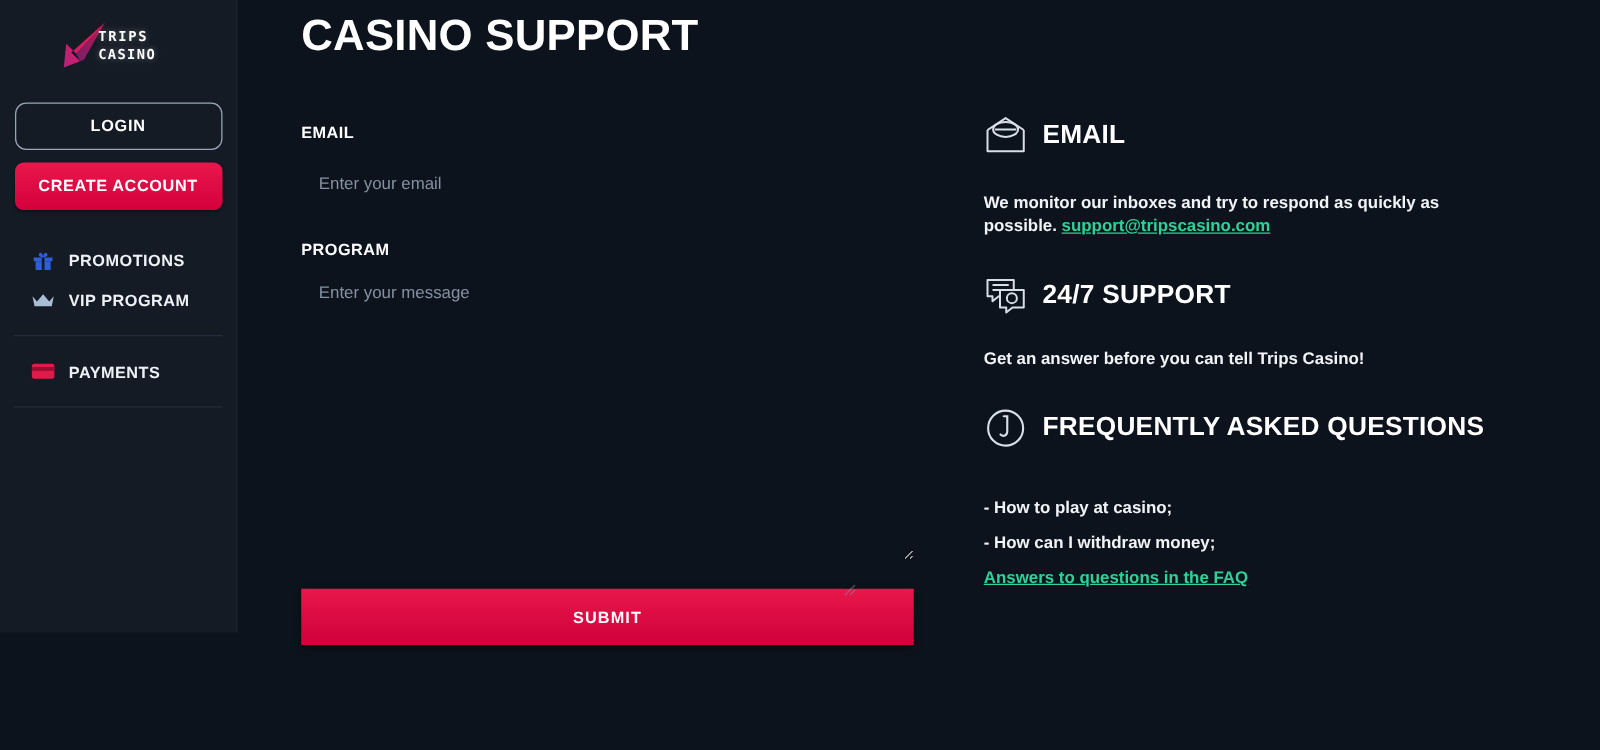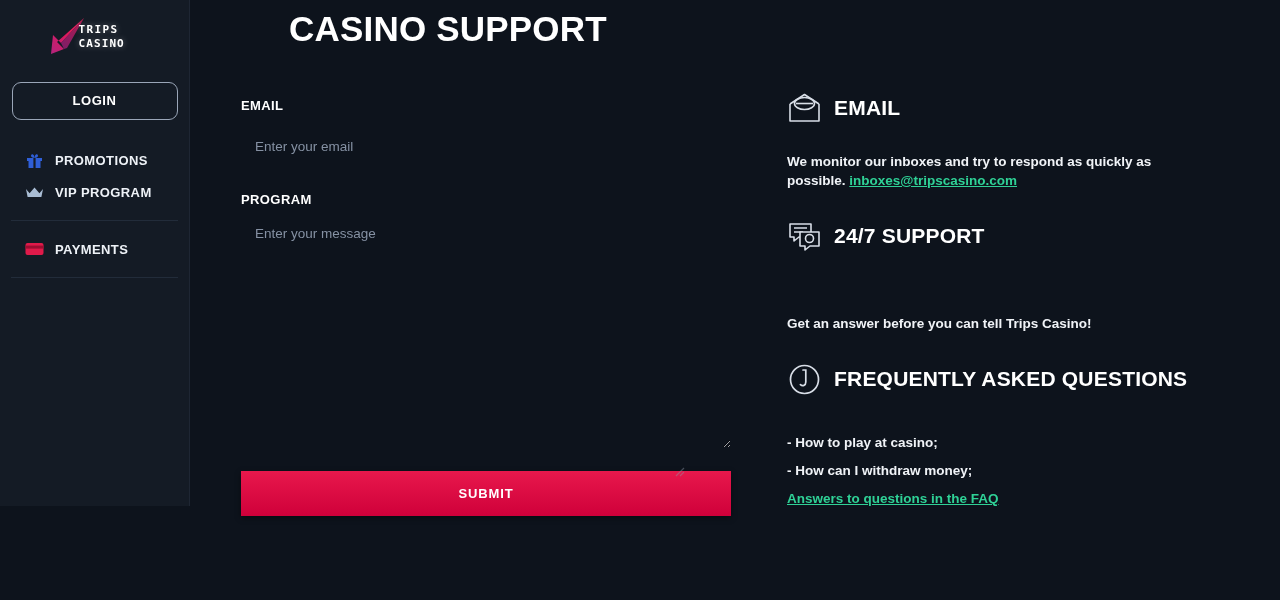--- a/index.html
+++ b/index.html
@@ -134,21 +134,20 @@
     padding: 0 40px 0 51px;
   }
 
   .page-title {
     font-size: 35px;
     font-weight: bold;
     color: #ffffff;
     letter-spacing: 0.2px;
     padding-top: 8px;
     line-height: 42px;
-    margin-left: 48px;
   }
 
   
   .form-col {
     width: 492px;
     padding-top: 48px;
   }
 
   .field-label {
     font-size: 13px;
@@ -243,21 +242,21 @@
     white-space: nowrap;
   }
 
   .info-body {
     font-size: 13.5px;
     font-weight: bold;
     color: #f0f3f7;
     line-height: 19px;
     margin-top: 24px;
   }
-  .info-body-support { margin-top: 58px; }
+  .info-body-support { margin-top: 21px; }
 
   .link-green {
     color: #2fd196;
     text-decoration: underline;
     cursor: pointer;
   }
 
   .faq-list { margin-top: 30px; }
   .faq-line {
     font-size: 13.5px;
@@ -312,20 +311,21 @@
           <path d="M43 4 L26 34 L23 35 L20 29 Z" fill="url(#dartg2)" opacity="0.85"></path>
         </svg>
         <div class="logo-text">
           <div>TRIPS</div>
           <div>CASINO</div>
         </div>
       </div>
     </div>
 
     <button class="btn-login">LOGIN</button>
+    <button class="btn-create">CREATE ACCOUNT</button>
 
     <nav class="nav">
 
       <div class="nav-item">
         <span class="nav-icon">
           <svg width="17" height="17" viewBox="0 0 17 17">
             <rect x="1" y="6" width="15" height="3" fill="#2f5fd8"></rect>
             <rect x="2.5" y="9" width="12" height="7" fill="#2f5fd8"></rect>
             <rect x="7.4" y="6" width="2.2" height="10" fill="#141b25"></rect>
             <path d="M8.5 6 C7 6 5 5.3 5 3.8 C5 2.6 6 2 7 2.4 C7.9 2.8 8.5 4.4 8.5 6 Z" fill="#2f5fd8"></path>
@@ -389,21 +389,21 @@
             <svg width="33" height="30" viewBox="0 0 33 30">
               <path d="M2 11 L2 28 L31 28 L31 11" fill="none" stroke="#d8dee7" stroke-width="1.6" stroke-linejoin="round"></path>
               <path d="M2 11 L16.5 1.5 L31 11" fill="none" stroke="#d8dee7" stroke-width="1.6" stroke-linejoin="round"></path>
               <ellipse cx="16.5" cy="10.5" rx="10" ry="6" fill="none" stroke="#d8dee7" stroke-width="1.6"></ellipse>
               <path d="M8 10.5 L25 10.5" stroke="#d8dee7" stroke-width="1.6"></path>
             </svg>
           </span>
           <span class="info-title">EMAIL</span>
         </div>
         <div class="info-body">
-          <span>We monitor our inboxes and try to respond as quickly as possible. </span><a class="link-green">inboxes@tripscasino.com</a>
+          <span>We monitor our inboxes and try to respond as quickly as possible. </span><a class="link-green">support@tripscasino.com</a>
         </div>
       </section>
 
       <section class="info-block">
         <div class="info-head">
           <span class="info-icon">
             <svg width="33" height="31" viewBox="0 0 33 31">
               <path d="M2 3 L2 16 L6 16 L6 20 L11 16 L23 16 L23 3 Z" fill="none" stroke="#d8dee7" stroke-width="1.6" stroke-linejoin="round"></path>
               <path d="M6 7 L19 7 M6 11 L15 11" stroke="#d8dee7" stroke-width="1.6"></path>
               <path d="M12 11 L12 25 L17 25 L17 29 L22 25 L31 25 L31 11 Z" fill="#0d131c" stroke="#d8dee7" stroke-width="1.6" stroke-linejoin="round"></path>

